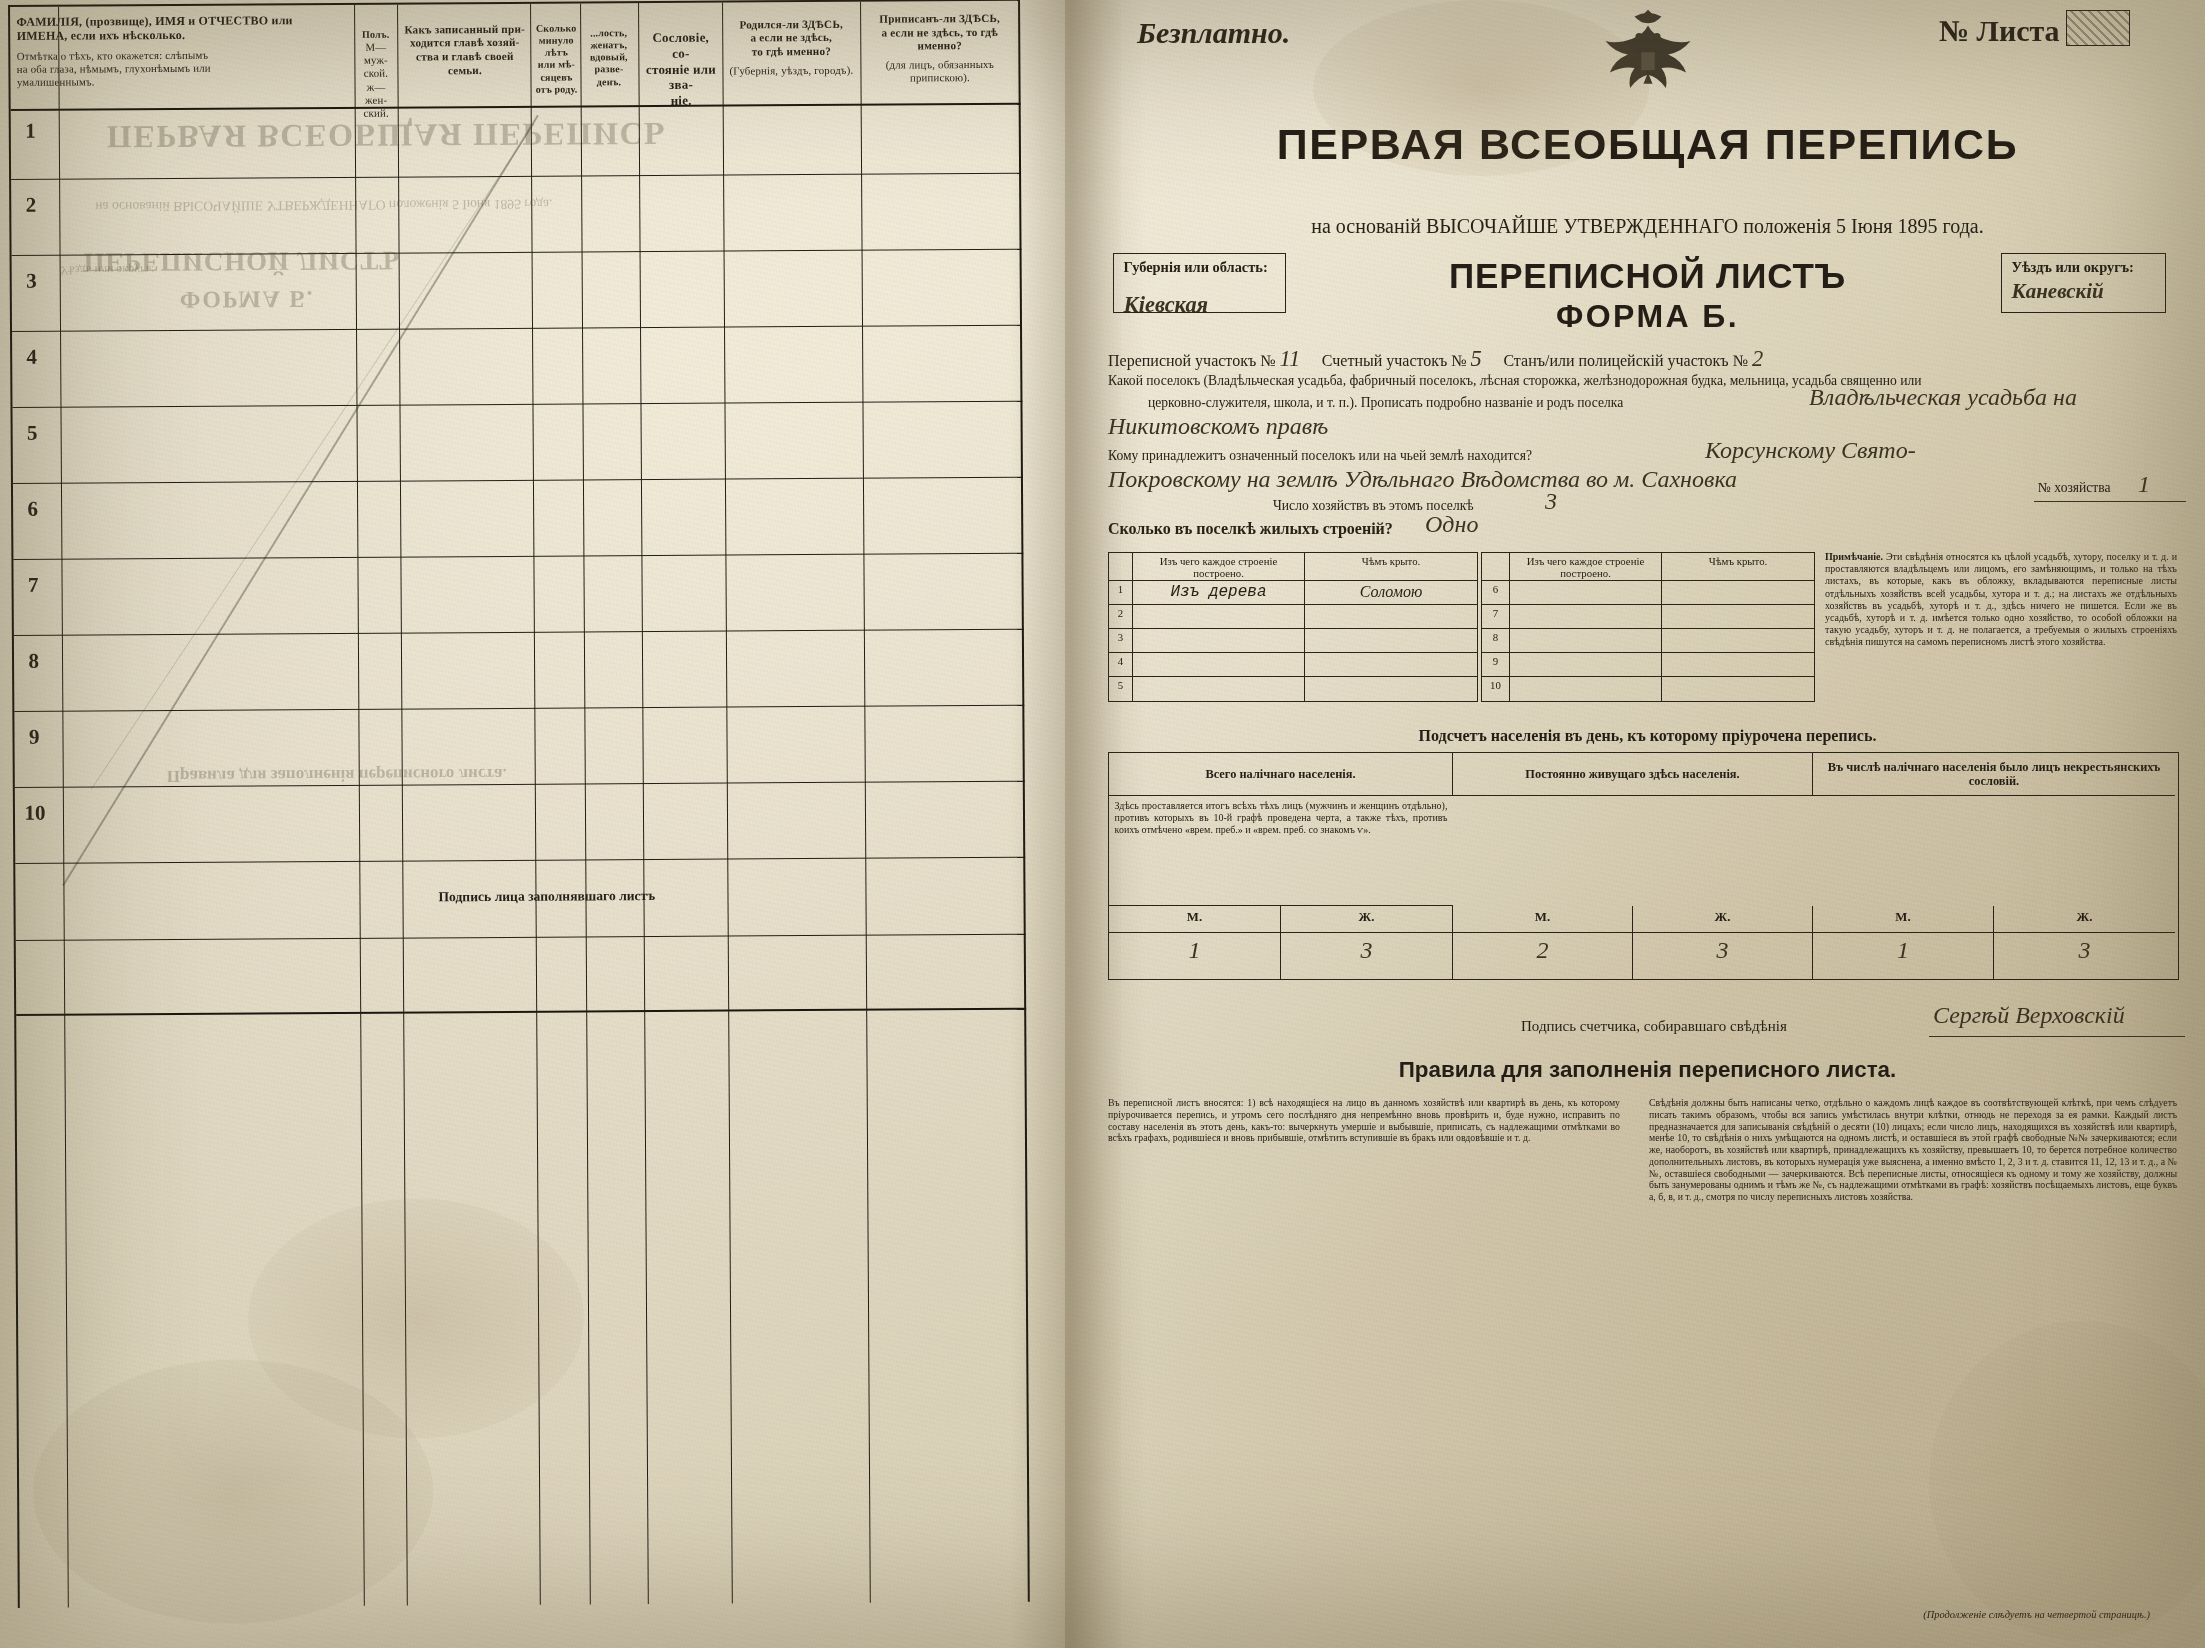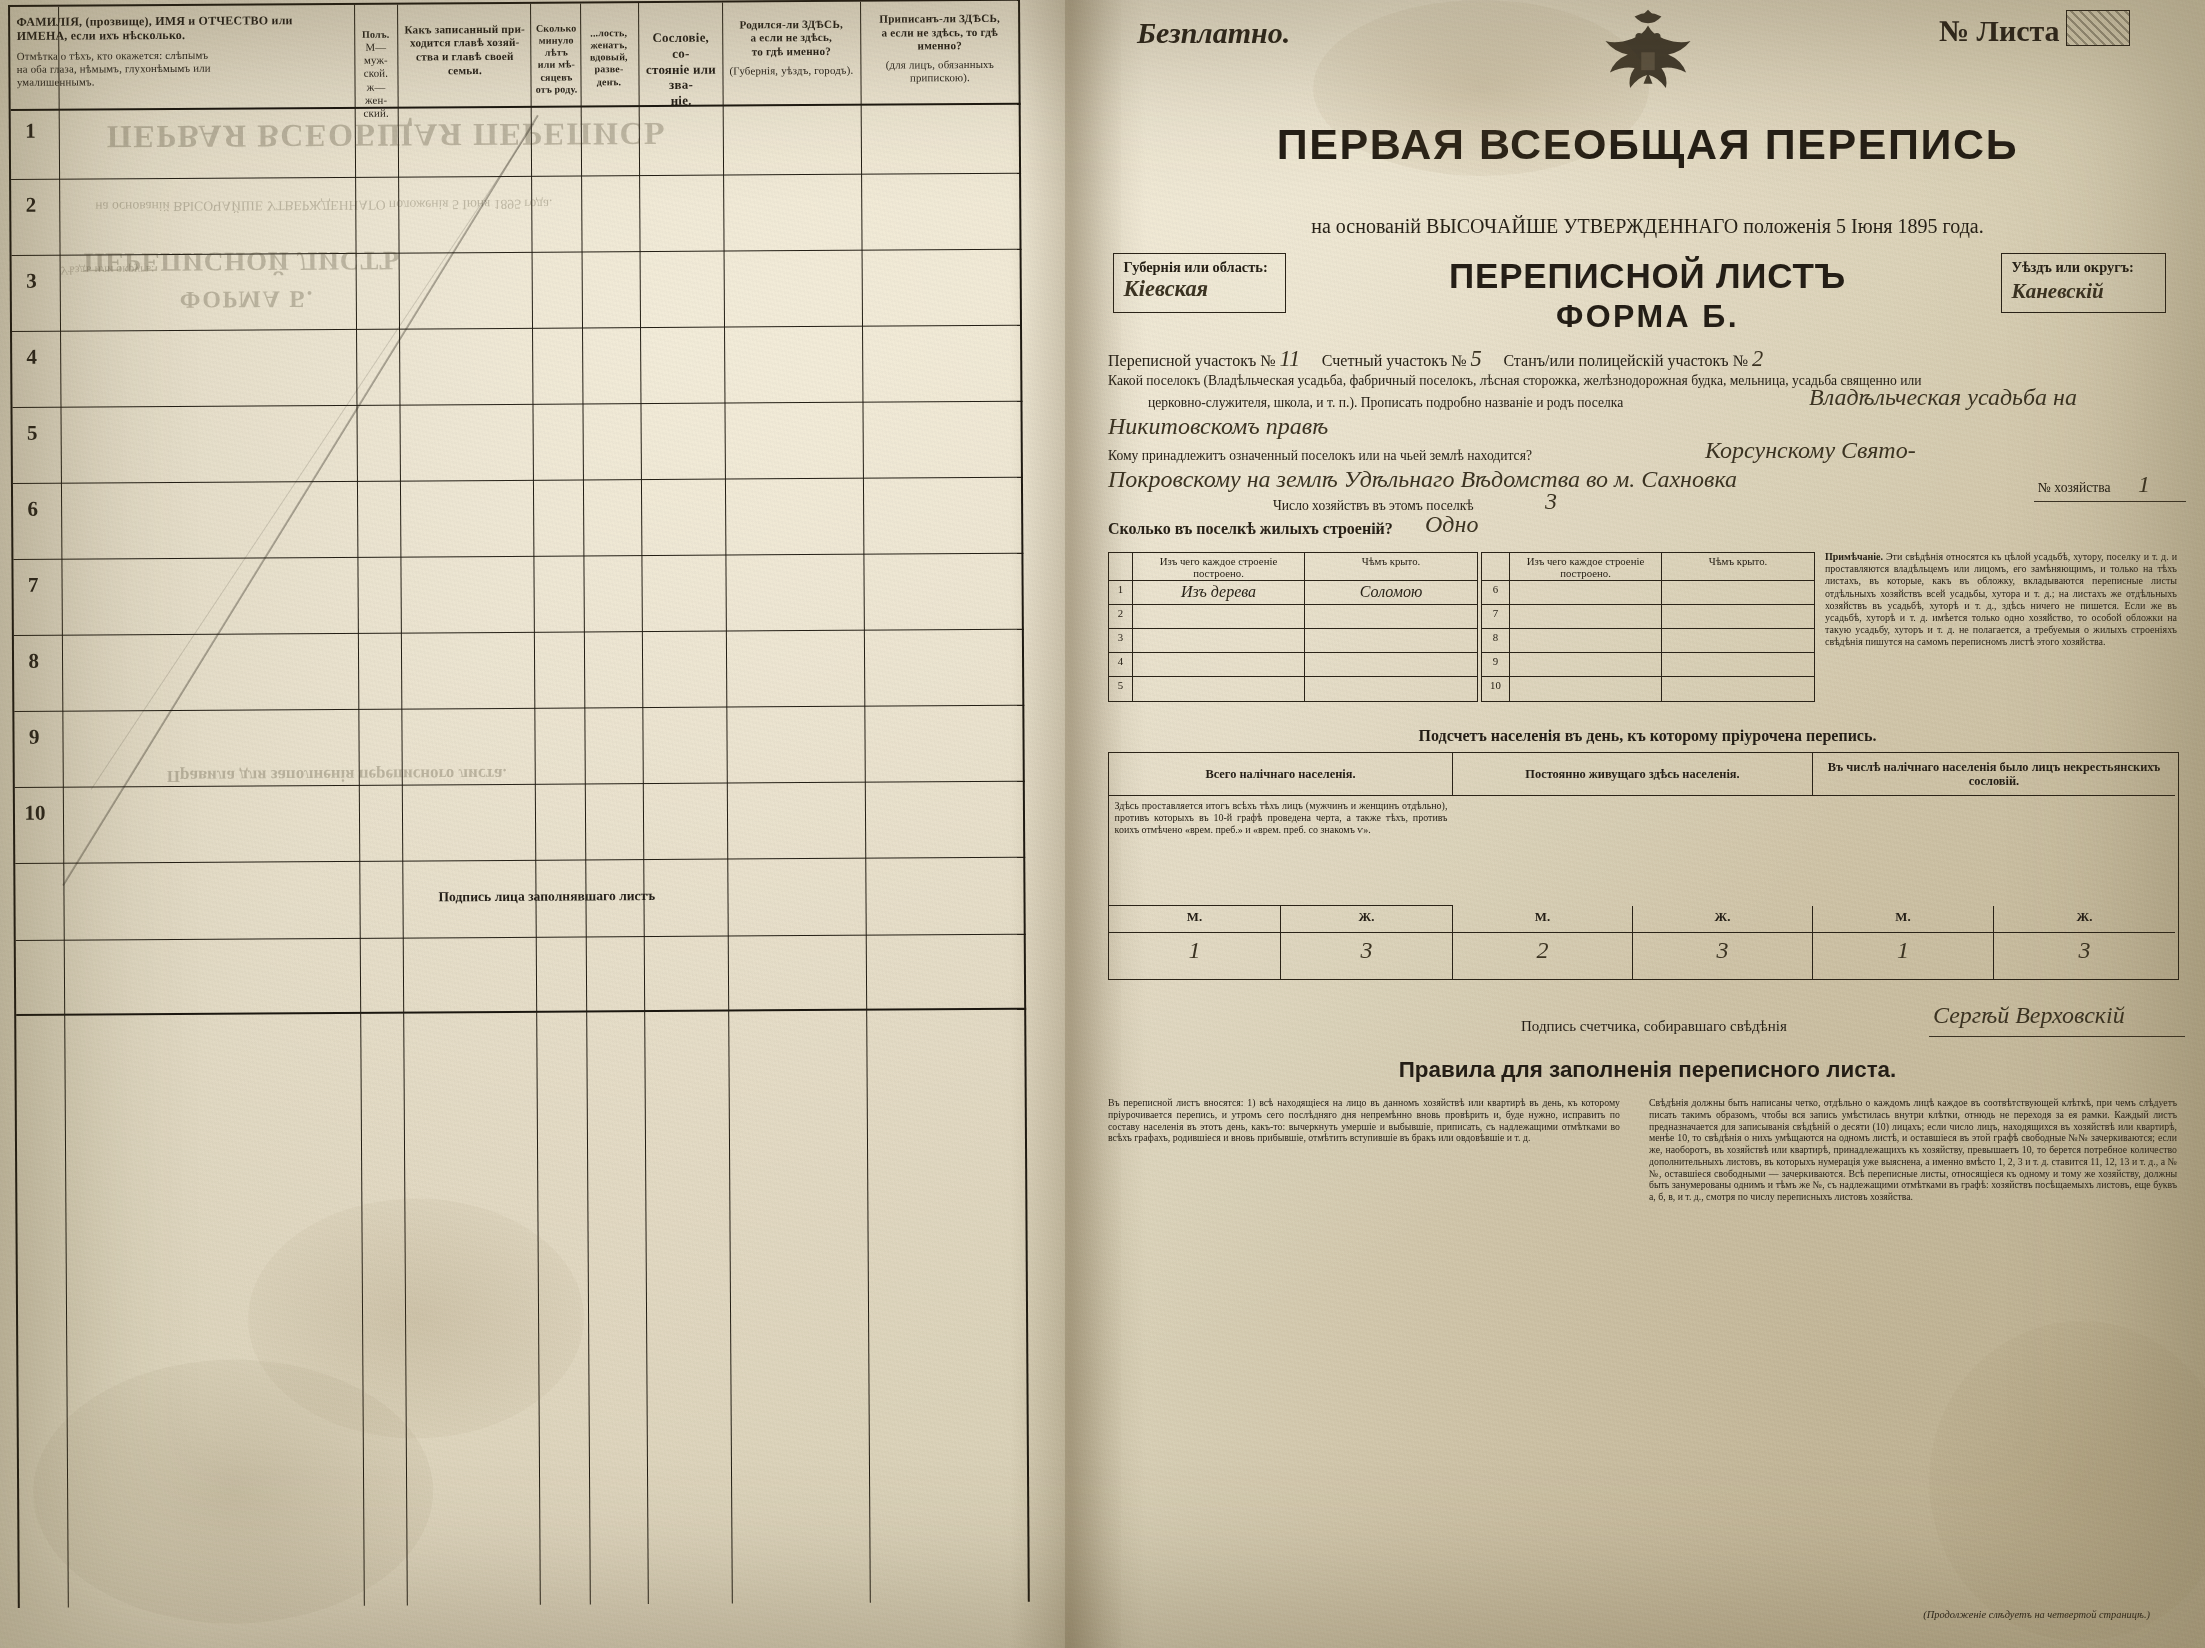--- a/index.html
+++ b/index.html
@@ -273,21 +273,21 @@
         <path d="M44 44 h12 v16 h-12z" fill="#4a4030"></path>
         <path d="M50 62 l4 10 h-8z"></path>
       </g>
     </svg>
 
     <div class="t1">ПЕРВАЯ ВСЕОБЩАЯ ПЕРЕПИСЬ</div>
     <div class="t3">на основаній ВЫСОЧАЙШЕ УТВЕРЖДЕННАГО положенія 5 Іюня 1895 года.</div>
 
     <div class="boxlbl" style="left:24px;top:253px;width:152px;height:48px;">
       <div style="font-size:14.4px;">Губернія или область:</div>
-      <div class="hand" style="font-size:22.4px;margin-top:0;">Кіевская</div>
+      <div class="hand" style="font-size:22.4px;margin-top:16px;">Кіевская</div>
     </div>
 
     <div class="t4">ПЕРЕПИСНОЙ ЛИСТЪ</div>
     <div class="t5">ФОРМА Б.</div>
 
     <div class="boxlbl" style="right:40px;top:253px;width:144px;height:48px;">
       <div style="font-size:14.4px;">Уѣздъ или округъ:</div>
       <div class="hand" style="font-size:21px;margin-top:3.2px;">Каневскій</div>
     </div>
 
@@ -319,21 +319,21 @@
     <div class="hand" style="position:absolute;left:336px;top:511px;font-size:24px;">Одно</div>
 
     <div class="btable" style="left:19px;top:552px;width:368px;">
       <div class="r">
         <div class="c" style="width:24px;"></div>
         <div class="c" style="width:172px;">Изъ чего каждое строеніе построено.</div>
         <div class="c" style="width:172px;">Чѣмъ крыто.</div>
       </div>
       <div class="r">
           <div class="c" style="width:24px;height:24px;">1</div>
-        <div class="c hand" style="width:172px;font-size:16px;">Изъ дерева</div>
+        <div class="c hand" style="width:172px;font-size:16px;font-family:Liberation Mono, monospace;">Изъ дерева</div>
         <div class="c hand" style="width:172px;font-size:16px;">Соломою</div>
         </div>
       <div class="r">
           <div class="c" style="width:24px;height:24px;">2</div>
         <div class="c" style="width:172px;"></div>
         <div class="c" style="width:172px;"></div>
         </div>
       <div class="r">
           <div class="c" style="width:24px;height:24px;">3</div>
         <div class="c" style="width:172px;"></div>

